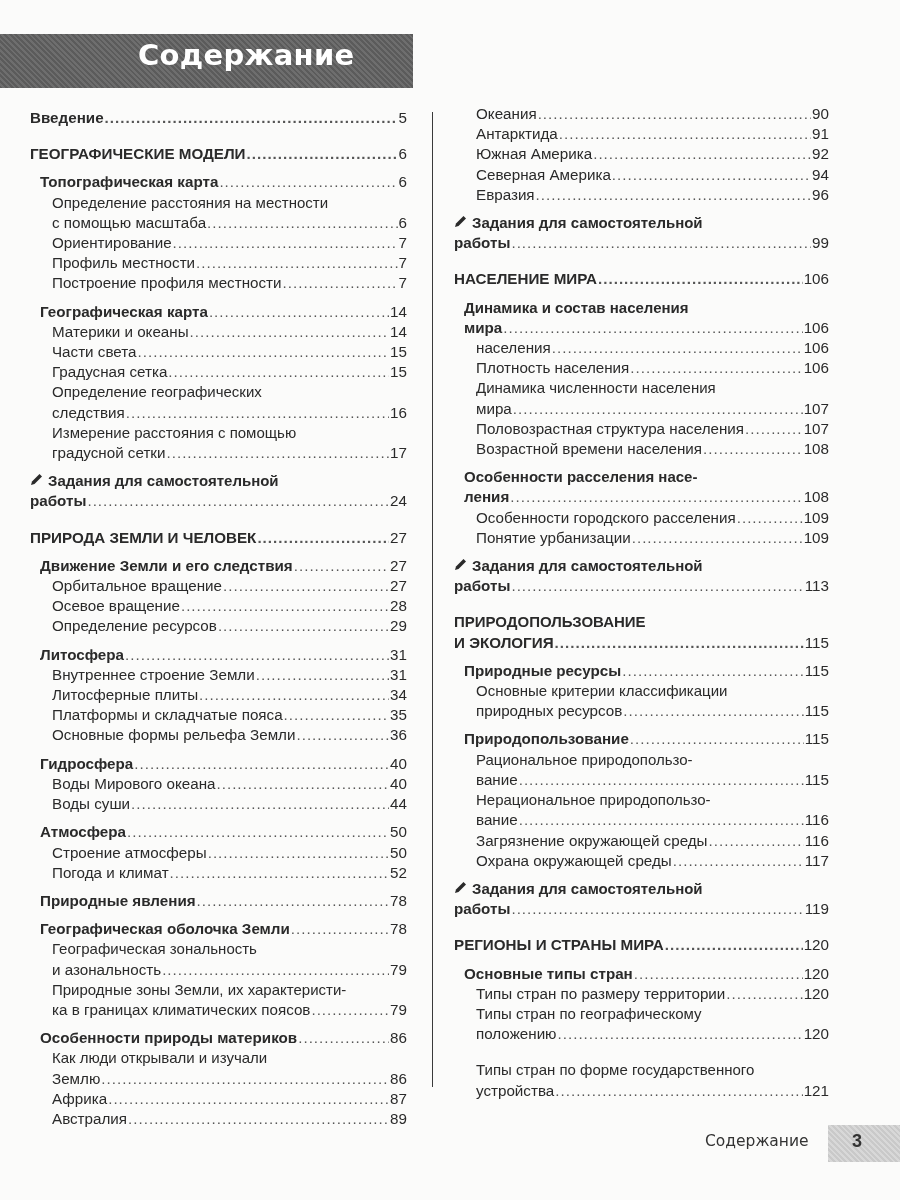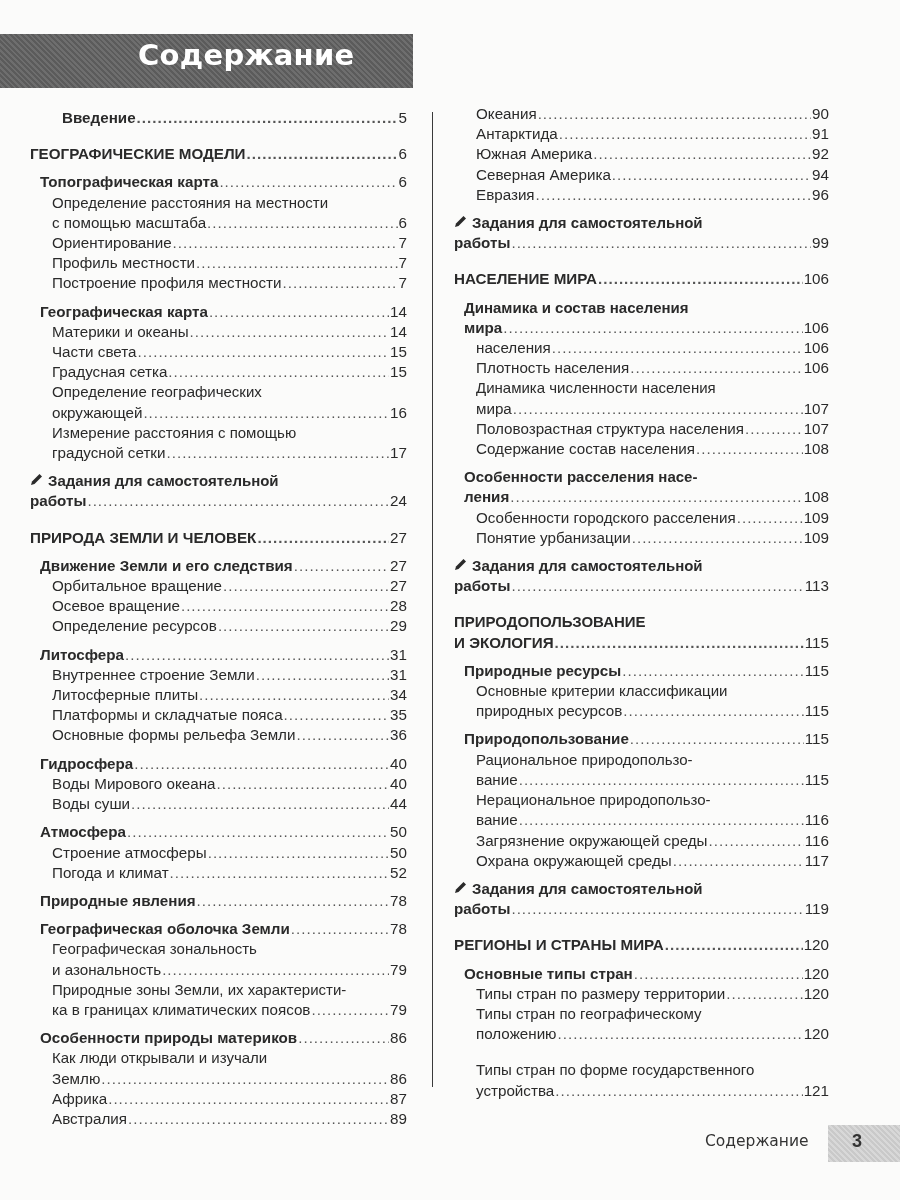--- a/index.html
+++ b/index.html
@@ -60,21 +60,21 @@
 </style>
 </head>
 <body>
 
 <div class="header-band"></div>
 <div class="header-title">Содержание</div>
 
 <div class="divider"></div>
 
 <div class="col col-left" id="toc-left">
-    <div class="toc-item lvl0 first" style="padding-left: 0px; margin-left: 32px;">
+    <div class="toc-item lvl0 first" style="padding-left: 0px;">
       <div class="entry">
         <span class="label">Введение</span>
         <span class="dots"></span>
         <span class="page">5</span>
       </div>
     </div>
     <div class="toc-item lvl0 gap-lg" style="padding-left: 0px;">
       <div class="entry">
         <span class="label">ГЕОГРАФИЧЕСКИЕ МОДЕЛИ</span>
         <span class="dots"></span>
@@ -141,21 +141,21 @@
     <div class="toc-item lvl2" style="padding-left: 22px;">
       <div class="entry">
         <span class="label">Градусная сетка</span>
         <span class="dots"></span>
         <span class="page">15</span>
       </div>
     </div>
     <div class="toc-item lvl2" style="padding-left: 22px;">
       <div class="pre"><span class="label">Определение географических</span></div>
       <div class="entry">
-        <span class="label">окружающей</span>
+        <span class="label">следствия</span>
         <span class="dots"></span>
         <span class="page">16</span>
       </div>
     </div>
     <div class="toc-item lvl2" style="padding-left: 22px;">
       <div class="pre"><span class="label">Измерение расстояния с помощью</span></div>
       <div class="entry">
         <span class="label">градусной сетки</span>
         <span class="dots"></span>
         <span class="page">17</span>
@@ -428,21 +428,21 @@
     </div>
     <div class="toc-item lvl2" style="padding-left: 22px;">
       <div class="entry">
         <span class="label">Половозрастная структура населения</span>
         <span class="dots"></span>
         <span class="page">107</span>
       </div>
     </div>
     <div class="toc-item lvl2" style="padding-left: 22px;">
       <div class="entry">
-        <span class="label">Содержание состав населения</span>
+        <span class="label">Возрастной времени населения</span>
         <span class="dots"></span>
         <span class="page">108</span>
       </div>
     </div>
     <div class="toc-item lvl1" style="padding-left: 10px;">
       <div class="pre" style="font-weight: bold;"><span class="label">Особенности расселения насе-</span></div>
       <div class="entry">
         <span class="label">ления</span>
         <span class="dots"></span>
         <span class="page">108</span>

